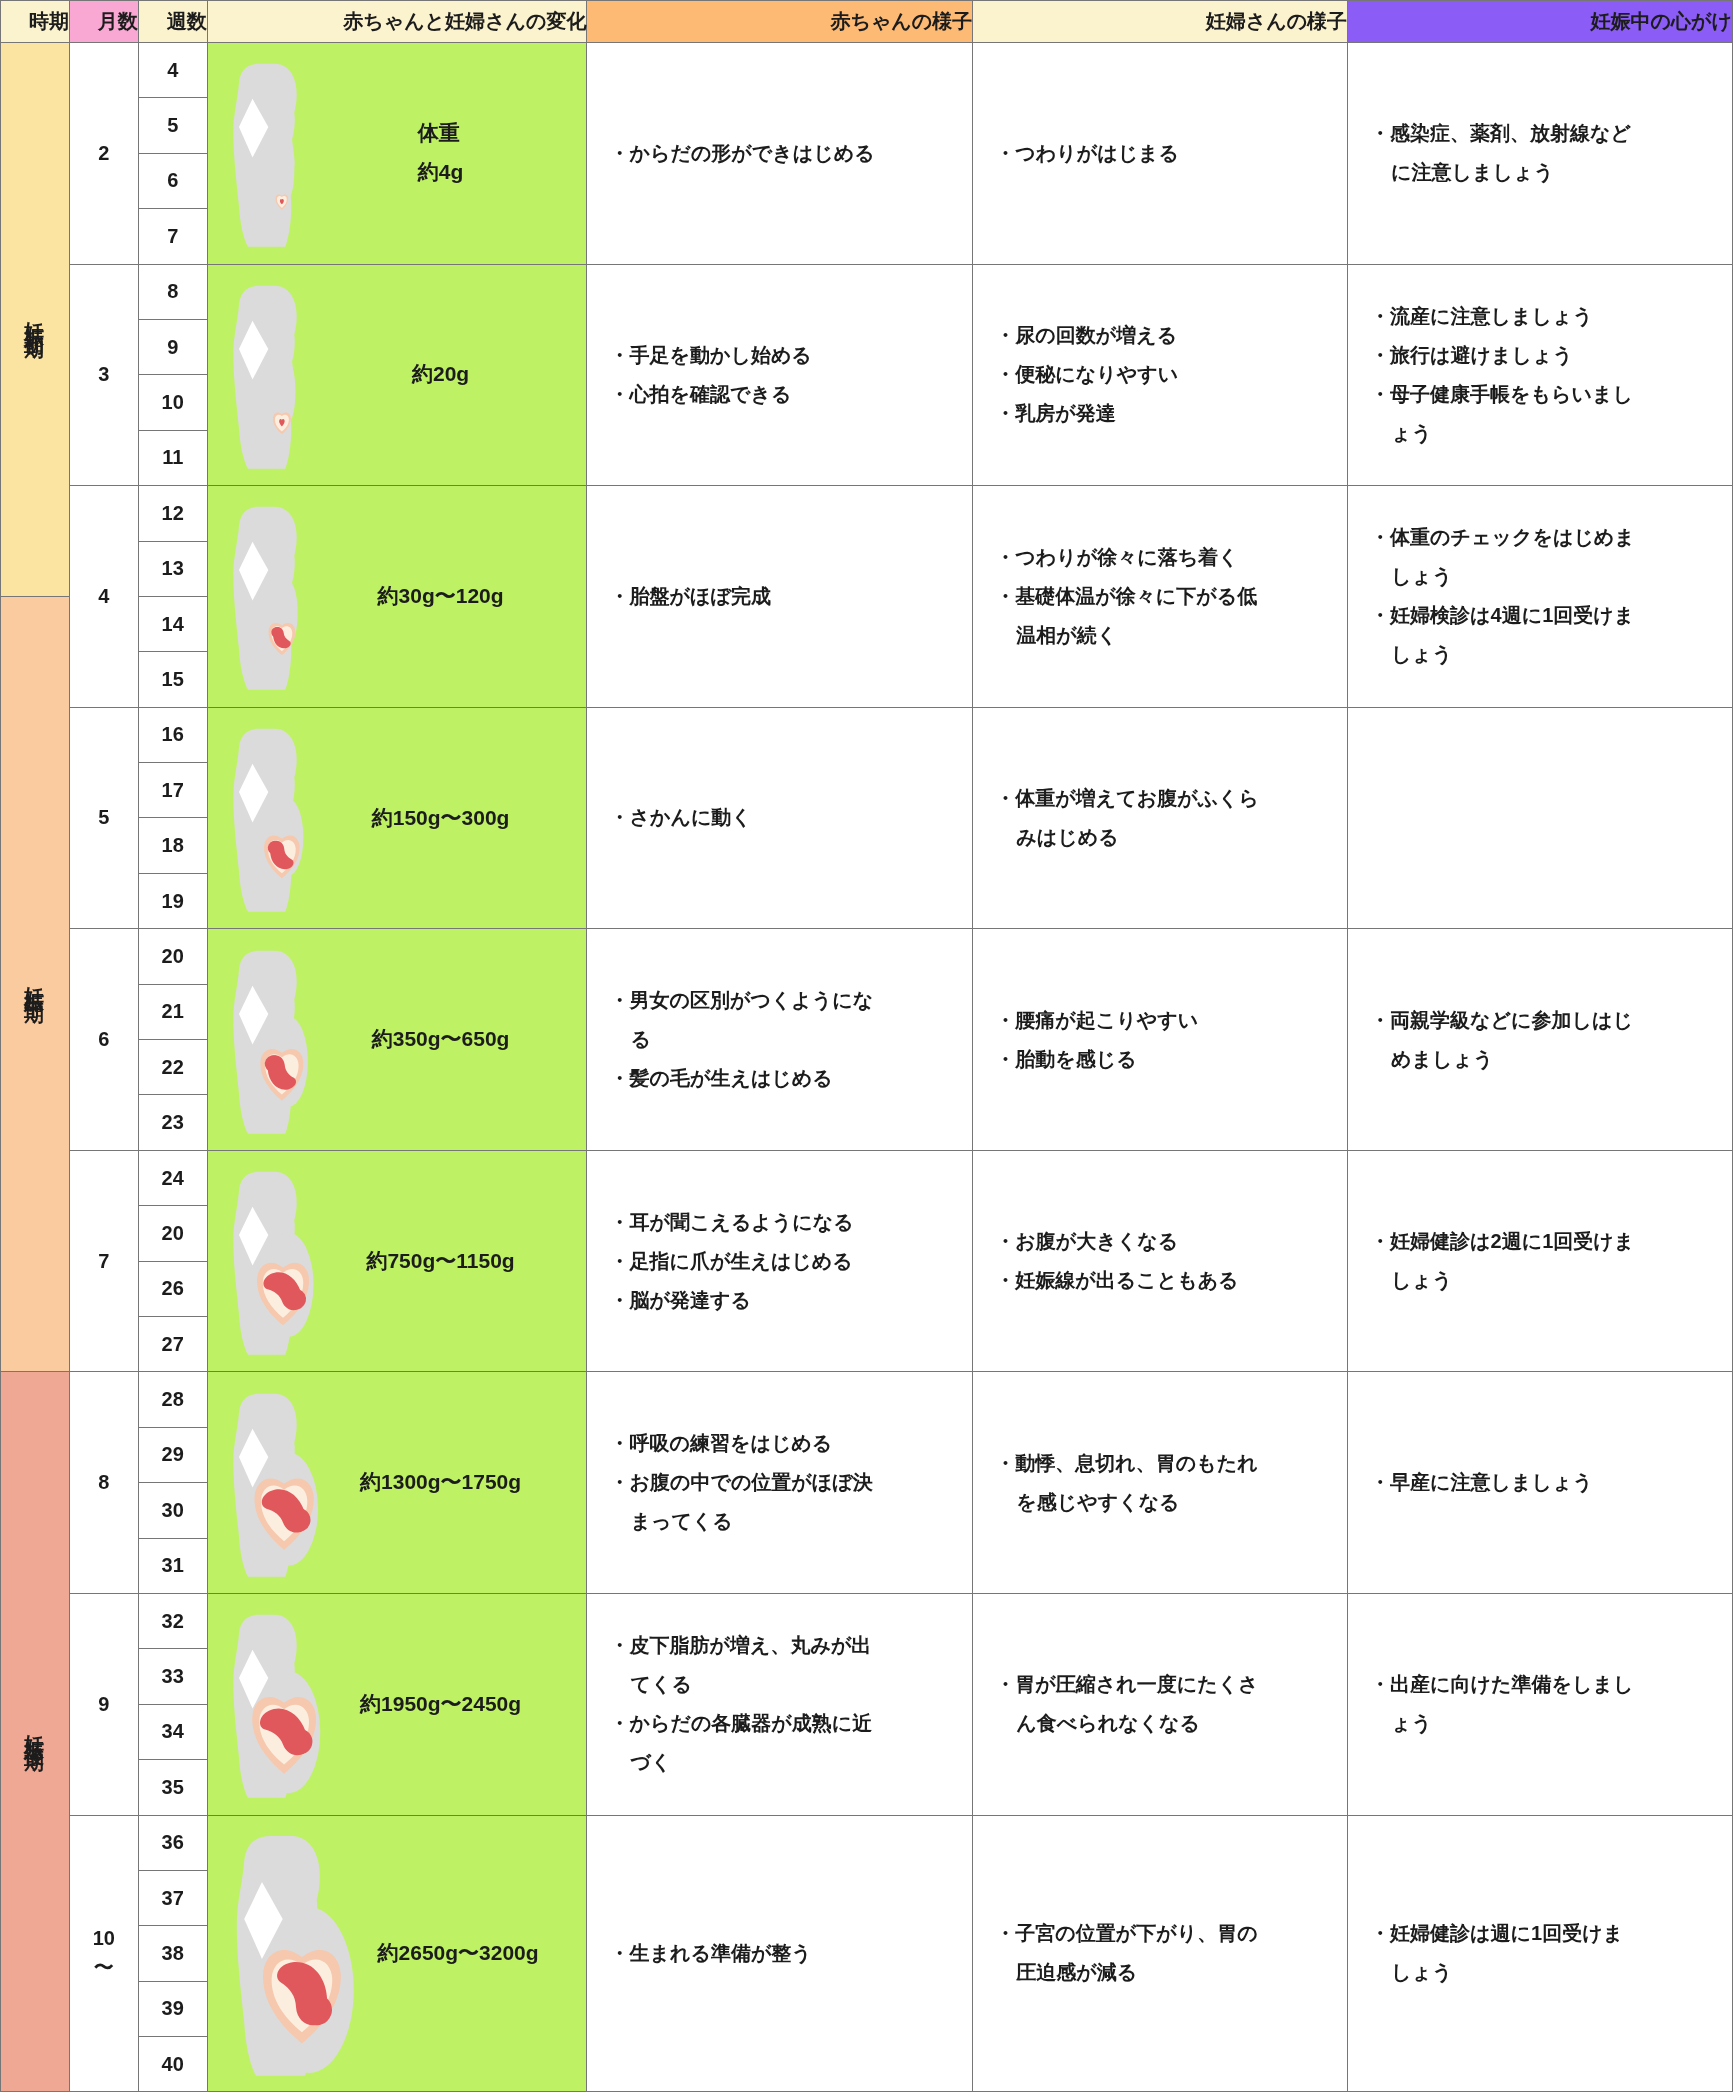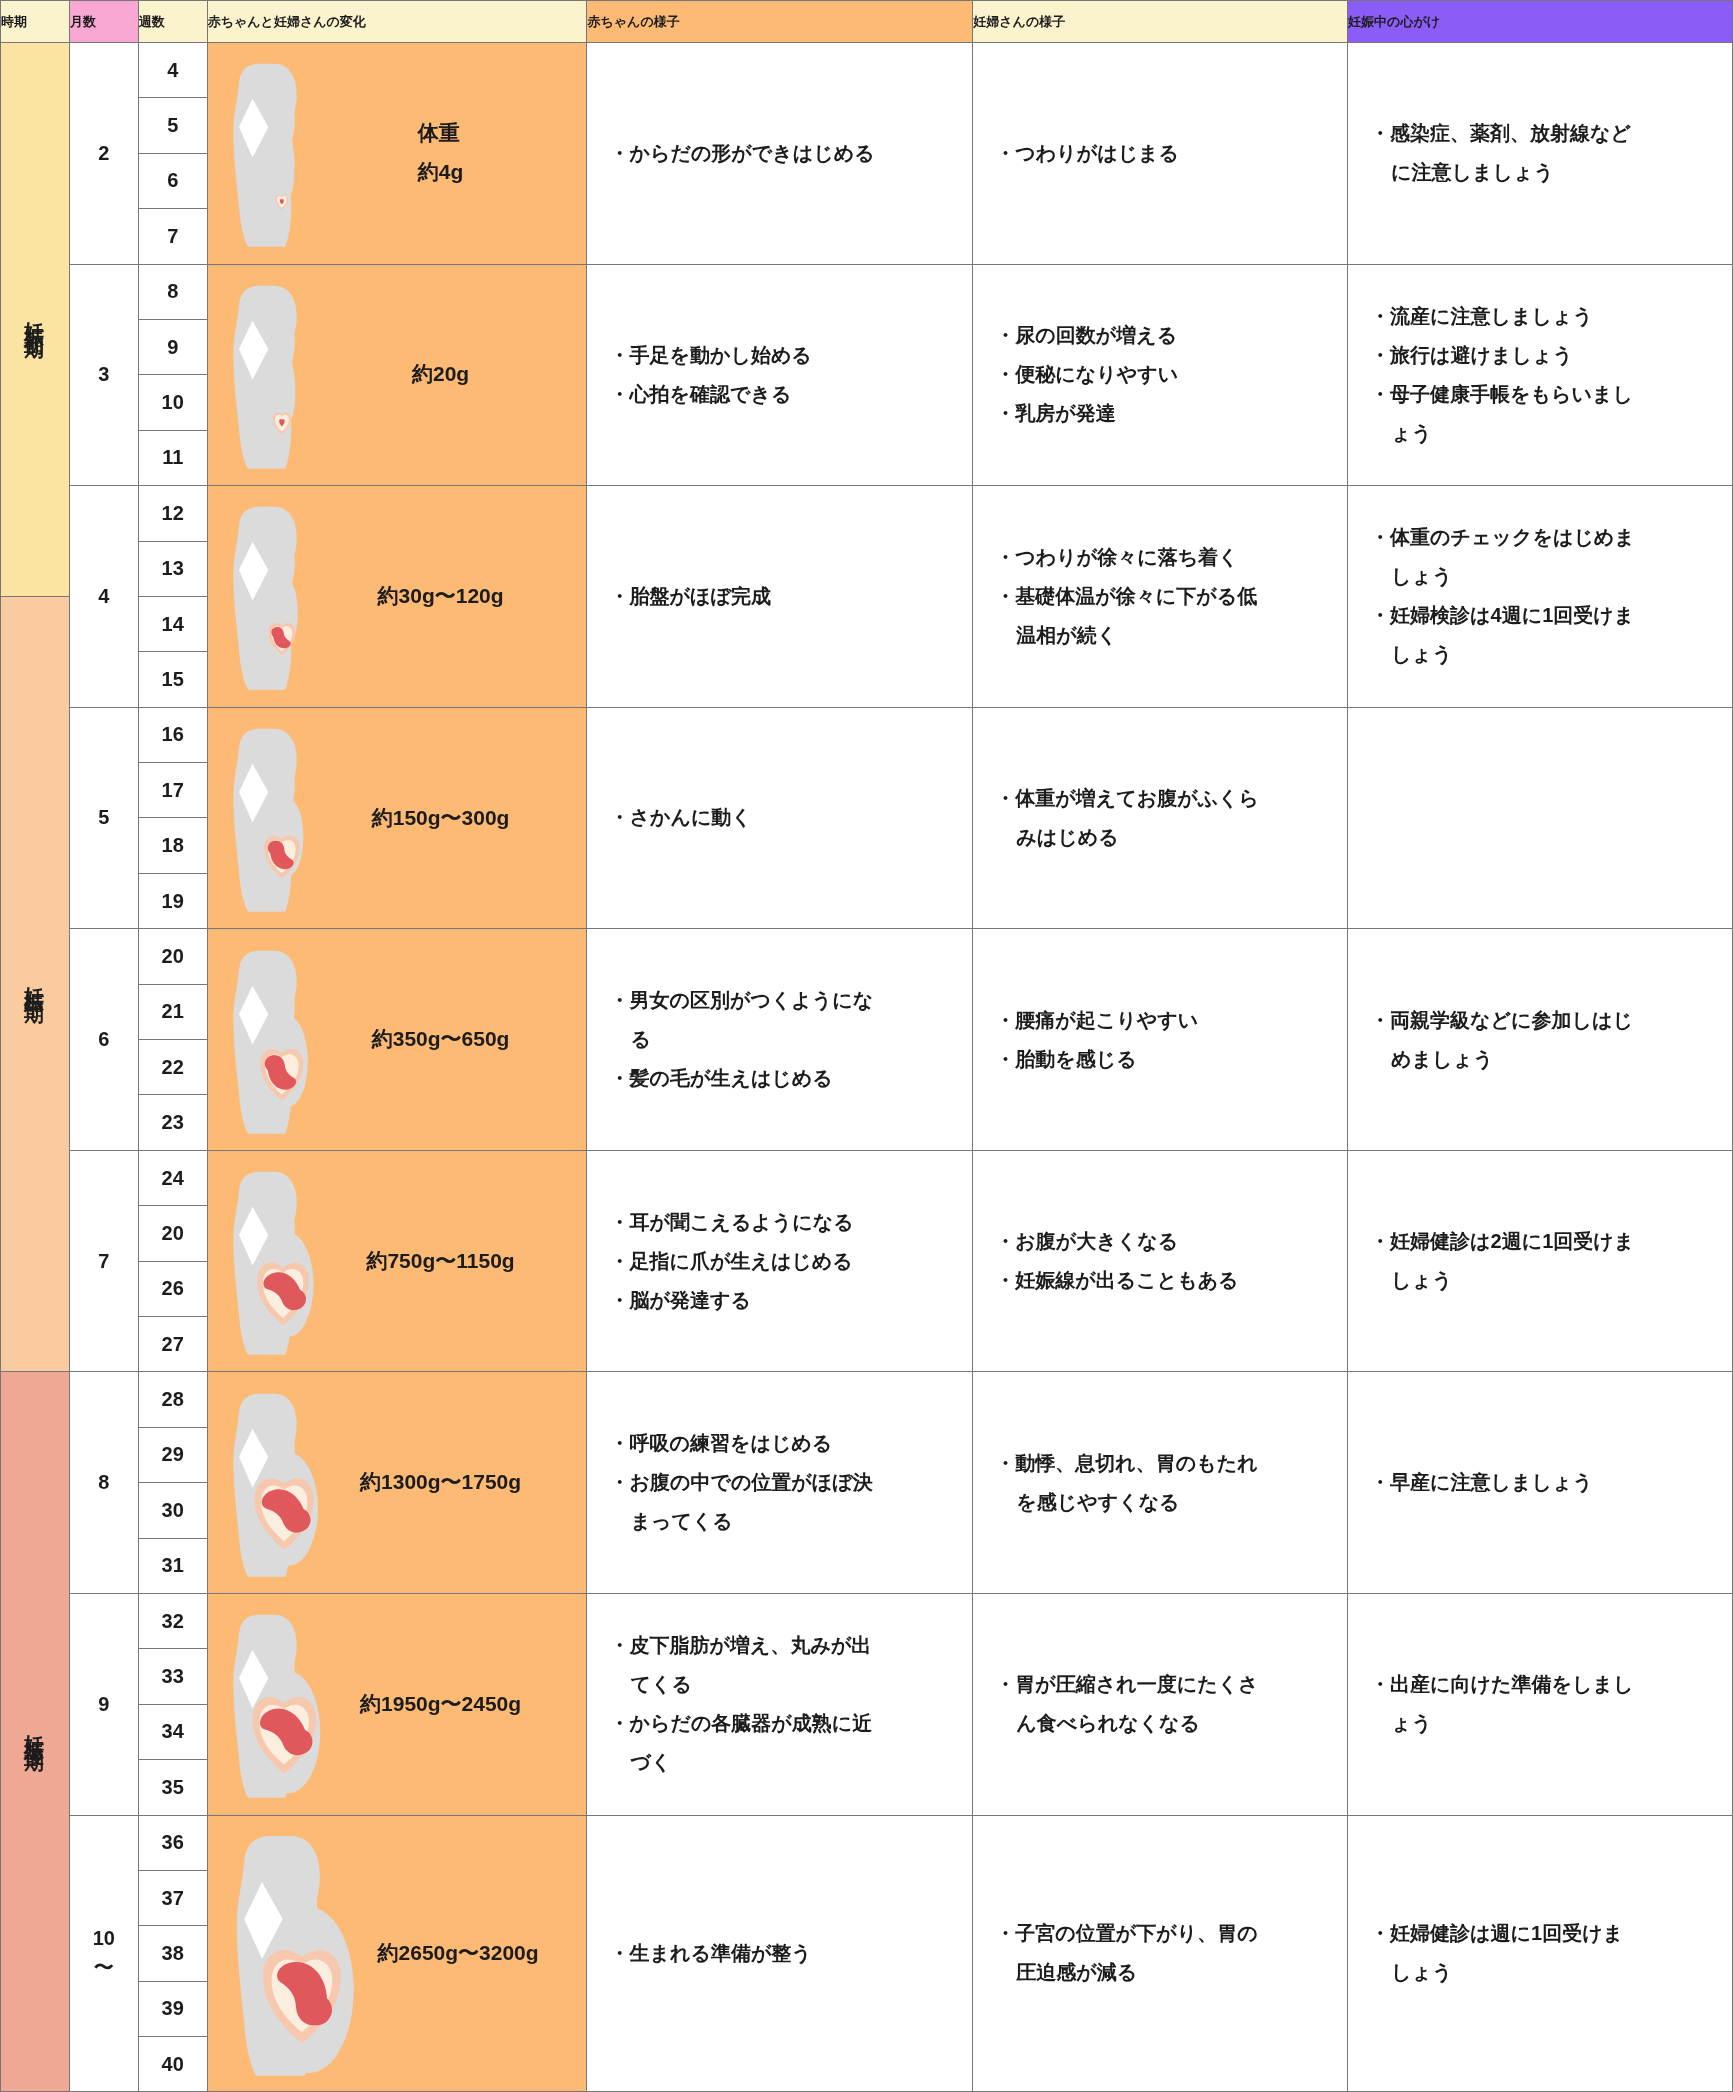--- a/index.html
+++ b/index.html
@@ -1,31 +1,31 @@
 <!DOCTYPE html>
 <html lang="ja"><head>
 <meta charset="utf-8">
 <style>
   html,body{margin:0;padding:0;background:#fff;}
   body{font-family:"Liberation Sans","DejaVu Sans",sans-serif;color:#1c1c1c;}
   .page{width:1733px;background:#fff;padding-bottom:6px;}
   table{border-collapse:collapse;table-layout:fixed;}
   td,th{border:1.5px solid #767676;padding:0;}
-  thead th{height:41px;font-size:13px;font-weight:700;text-align:left;vertical-align:middle;}
+  thead th{height:41px;font-size:20px;font-weight:700;text-align:right;vertical-align:middle;}
   tr.week-row{height:55.4px;}
   td.week{text-align:center;vertical-align:middle;font-size:20px;font-weight:600;background:#fff;}
   td.month{text-align:center;vertical-align:middle;font-size:20px;font-weight:600;background:#fff;}
   td.month .month-line{line-height:1.45;}
   td.period{text-align:center;vertical-align:middle;}
   .period-label{writing-mode:vertical-rl;text-orientation:upright;font-size:20px;font-weight:700;letter-spacing:6px;display:inline-block;}
   td.content{vertical-align:middle;padding:12px 8px 12px 22px;background:#fff;}
   .cell-inner{width:270px;}
   .bullet{font-size:20px;font-weight:600;line-height:1.95;padding-left:21px;text-indent:-21px;}
   .bullet::before{content:attr(data-bullet);}
-  td.illu{vertical-align:middle;background:#fdba74;}
+  td.illu{vertical-align:middle;background:#bef264;}
   .illu-wrap{display:flex;align-items:center;}
   .illu-svg{margin-left:14px;flex:0 0 auto;}
   .weight{flex:1;text-align:center;padding-right:40px;}
   .weight-inner{display:inline-block;text-align:left;font-size:21px;font-weight:600;line-height:1.85;}
 </style>
 </head>
 <body>
 
 <div class="page">
   <table id="preg-table">

